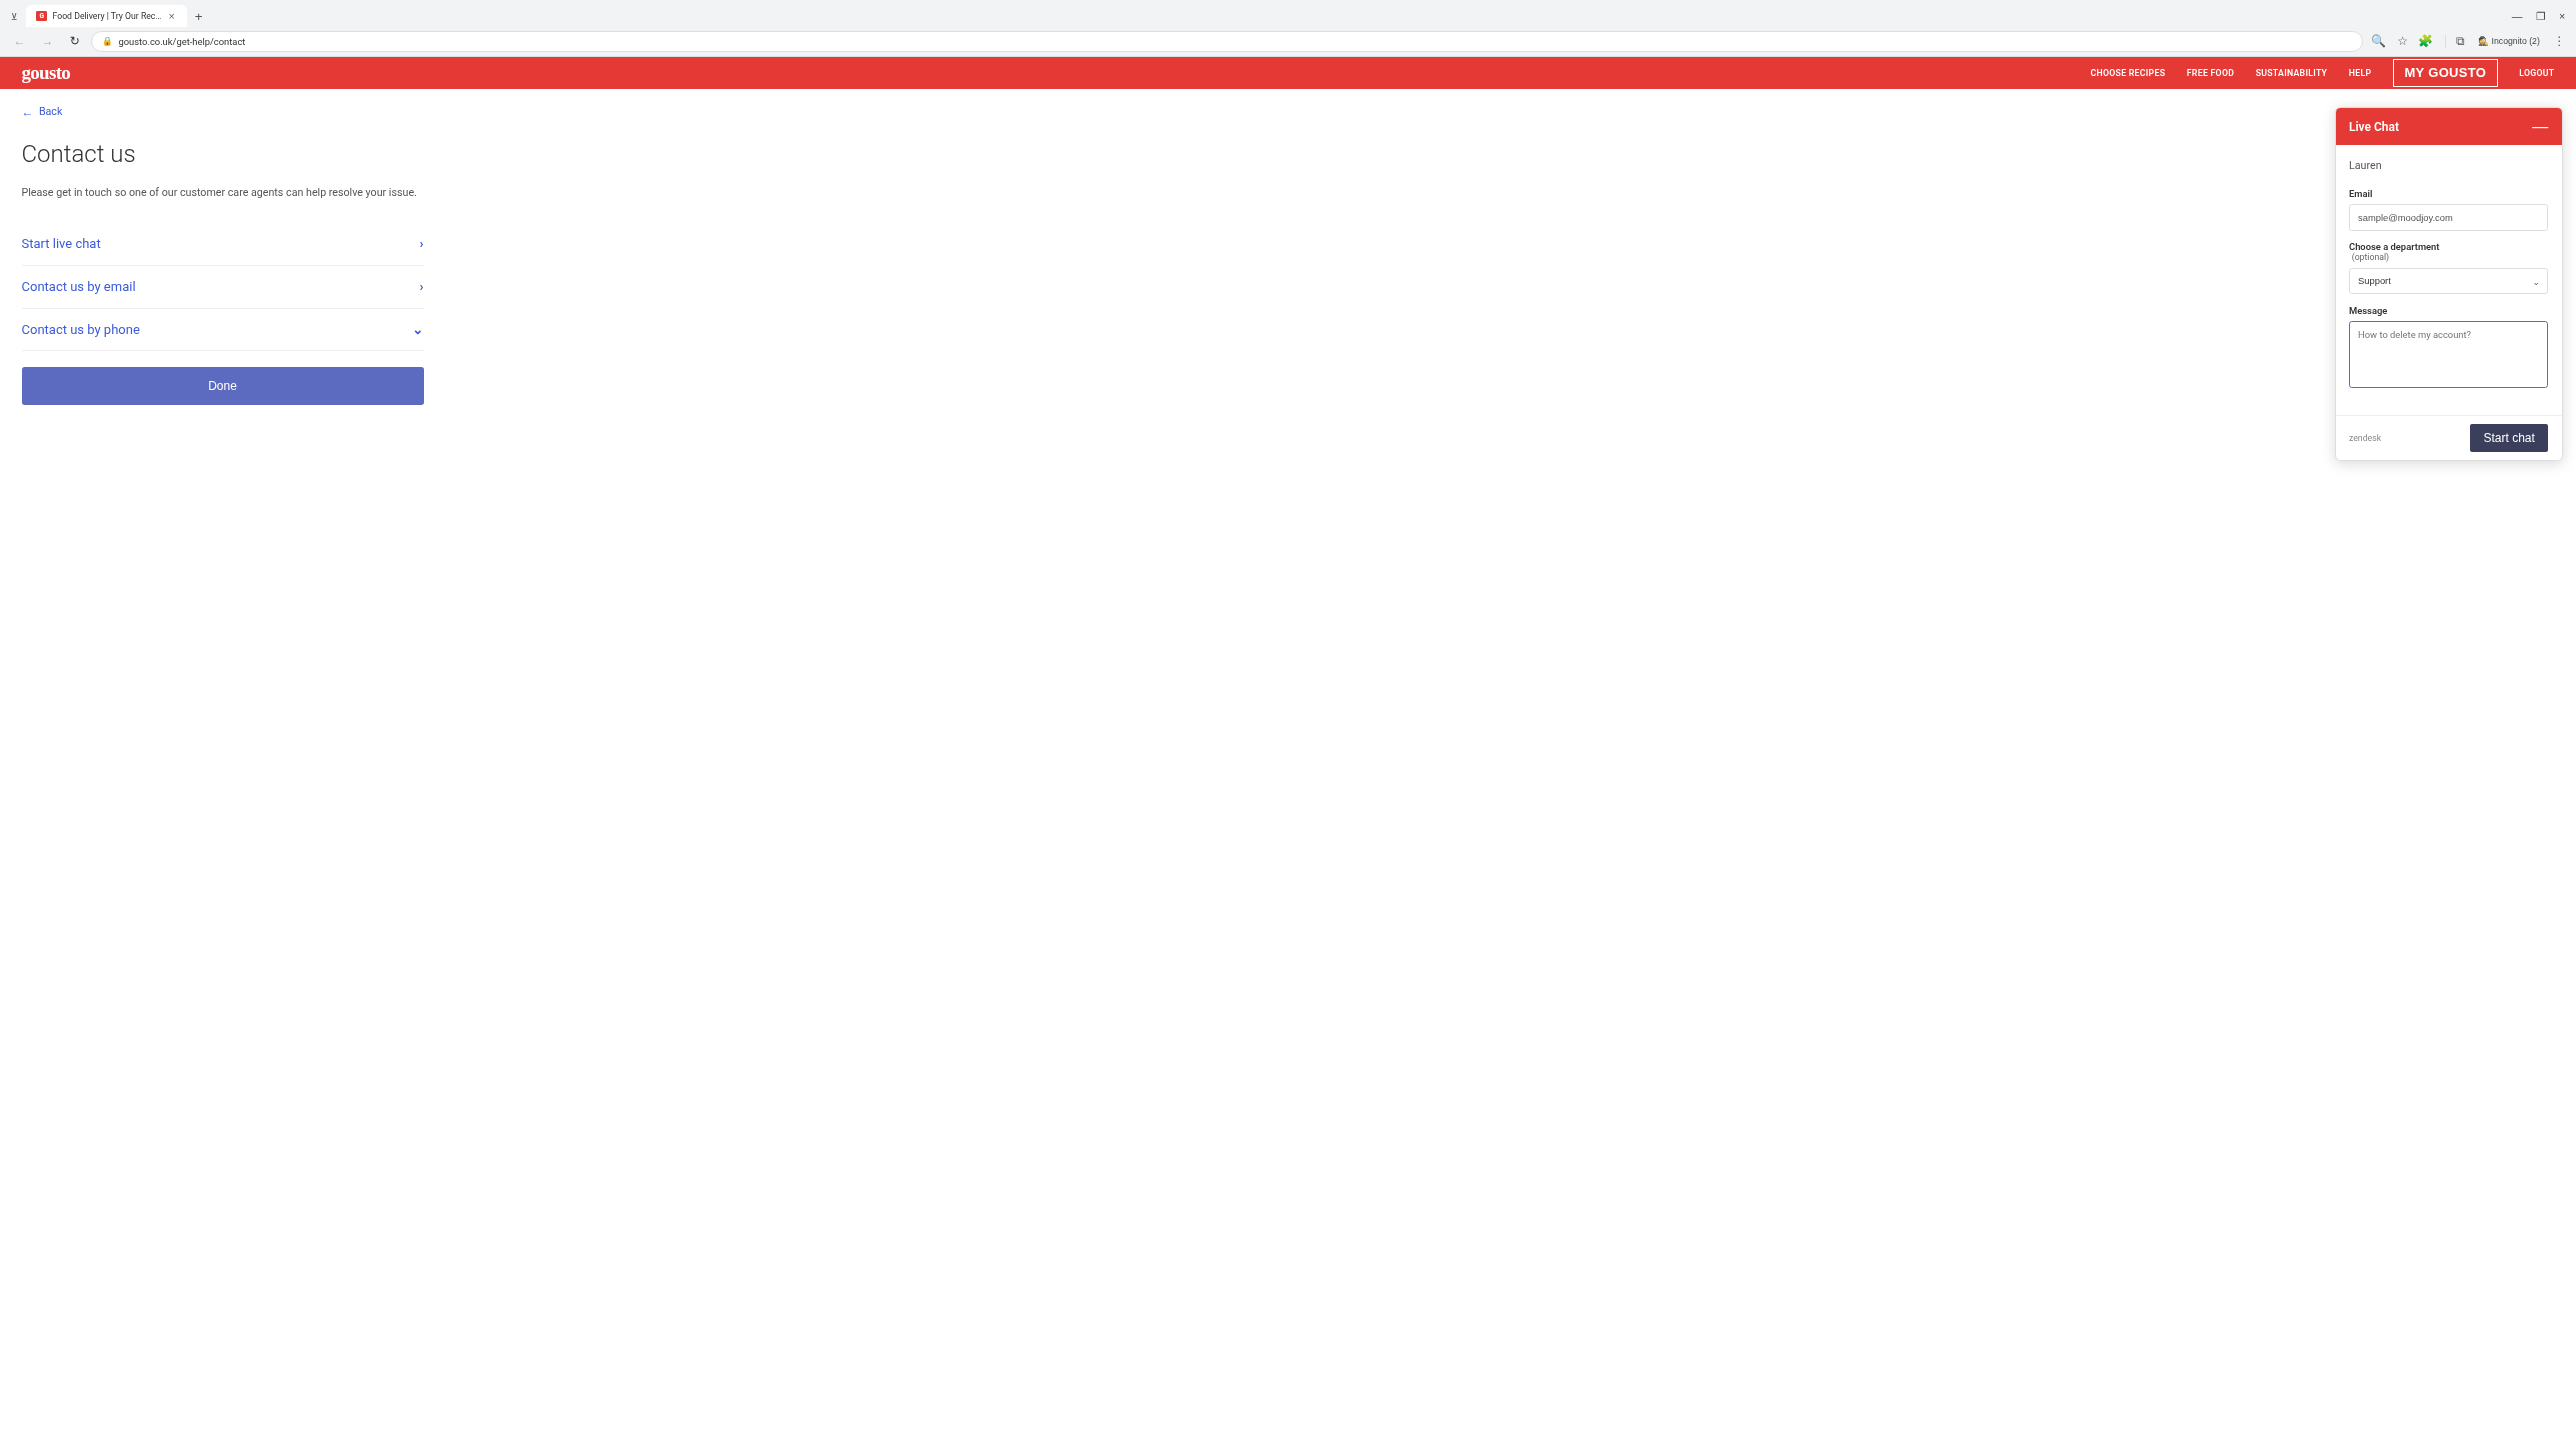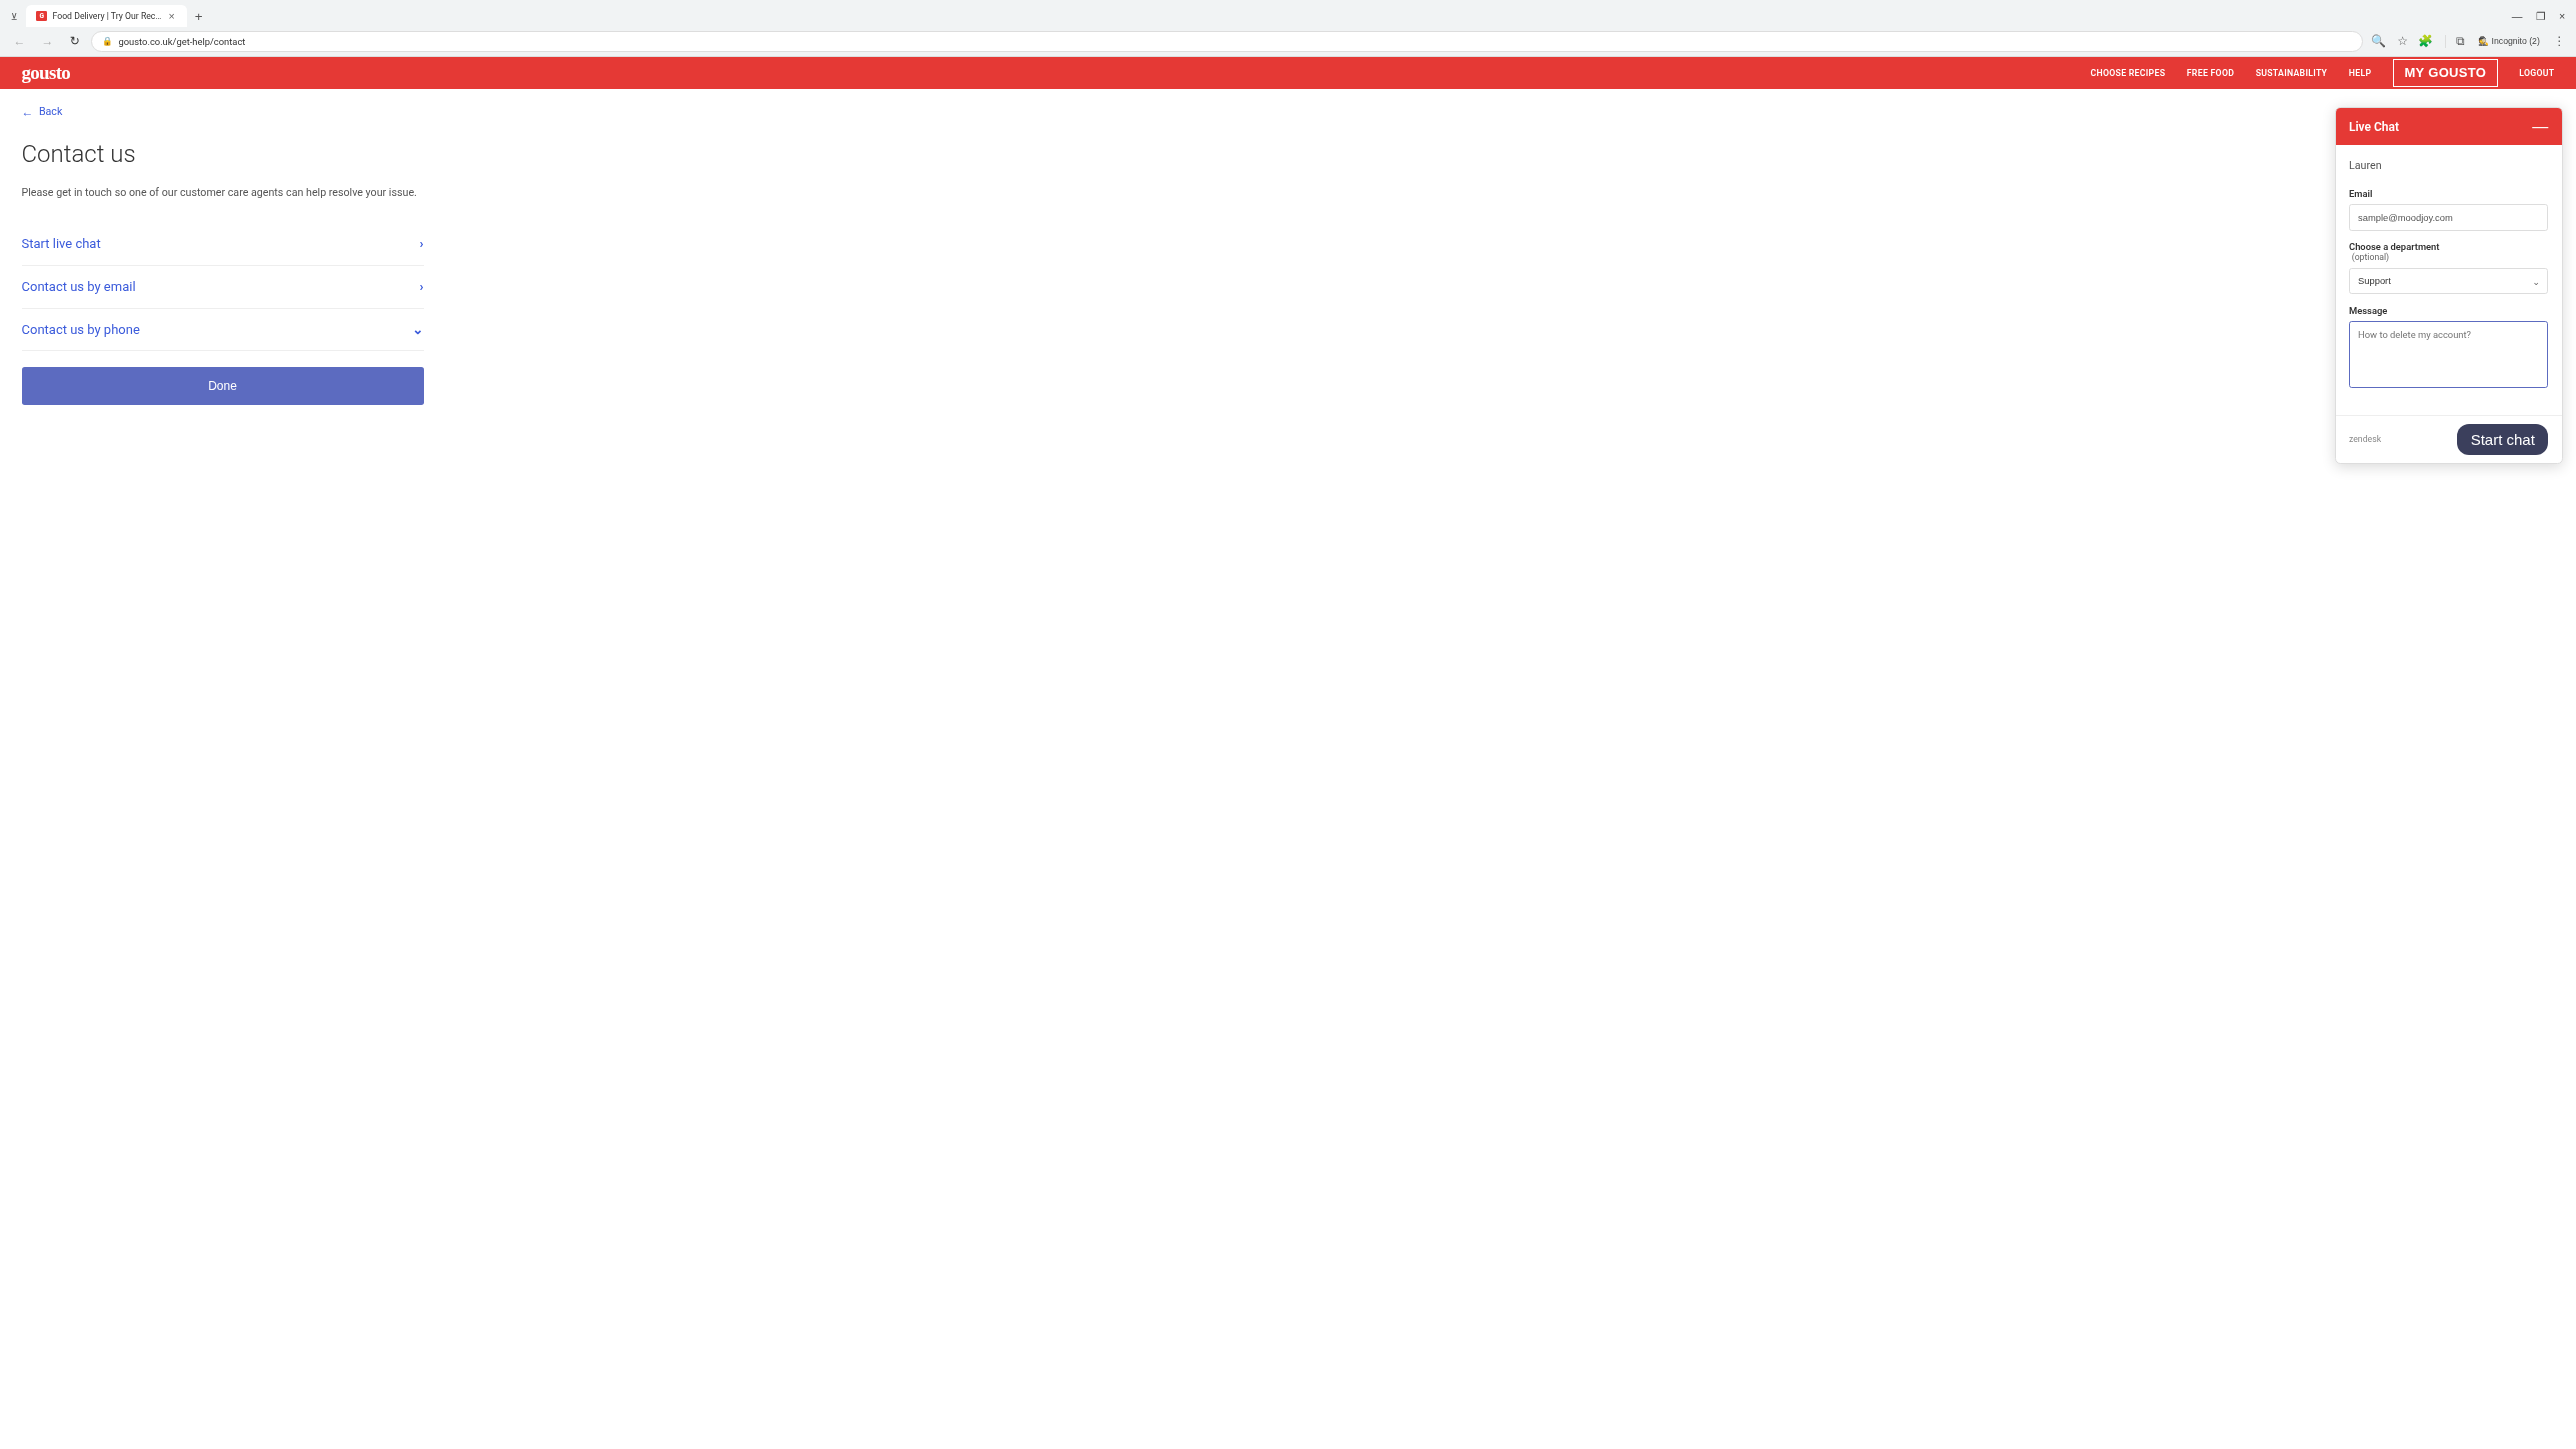--- a/index.html
+++ b/index.html
@@ -423,22 +423,22 @@
     .zendesk-label {
       font-size: 8.7px;
       color: #888;
     }
 
     .start-chat-btn {
       background: #3b3f5c;
       color: white;
       border: none;
       padding: 6.7px 13.4px;
-      border-radius: 12px;
-      font-size: 15px;
+      border-radius: 2px;
+      font-size: 12px;
       font-weight: 500;
       cursor: pointer;
     }
 
     .win-ctrl {
       background: none;
       border: none;
       cursor: pointer;
       padding: 2.7px 5.4px;
       font-size: 10.7px;

